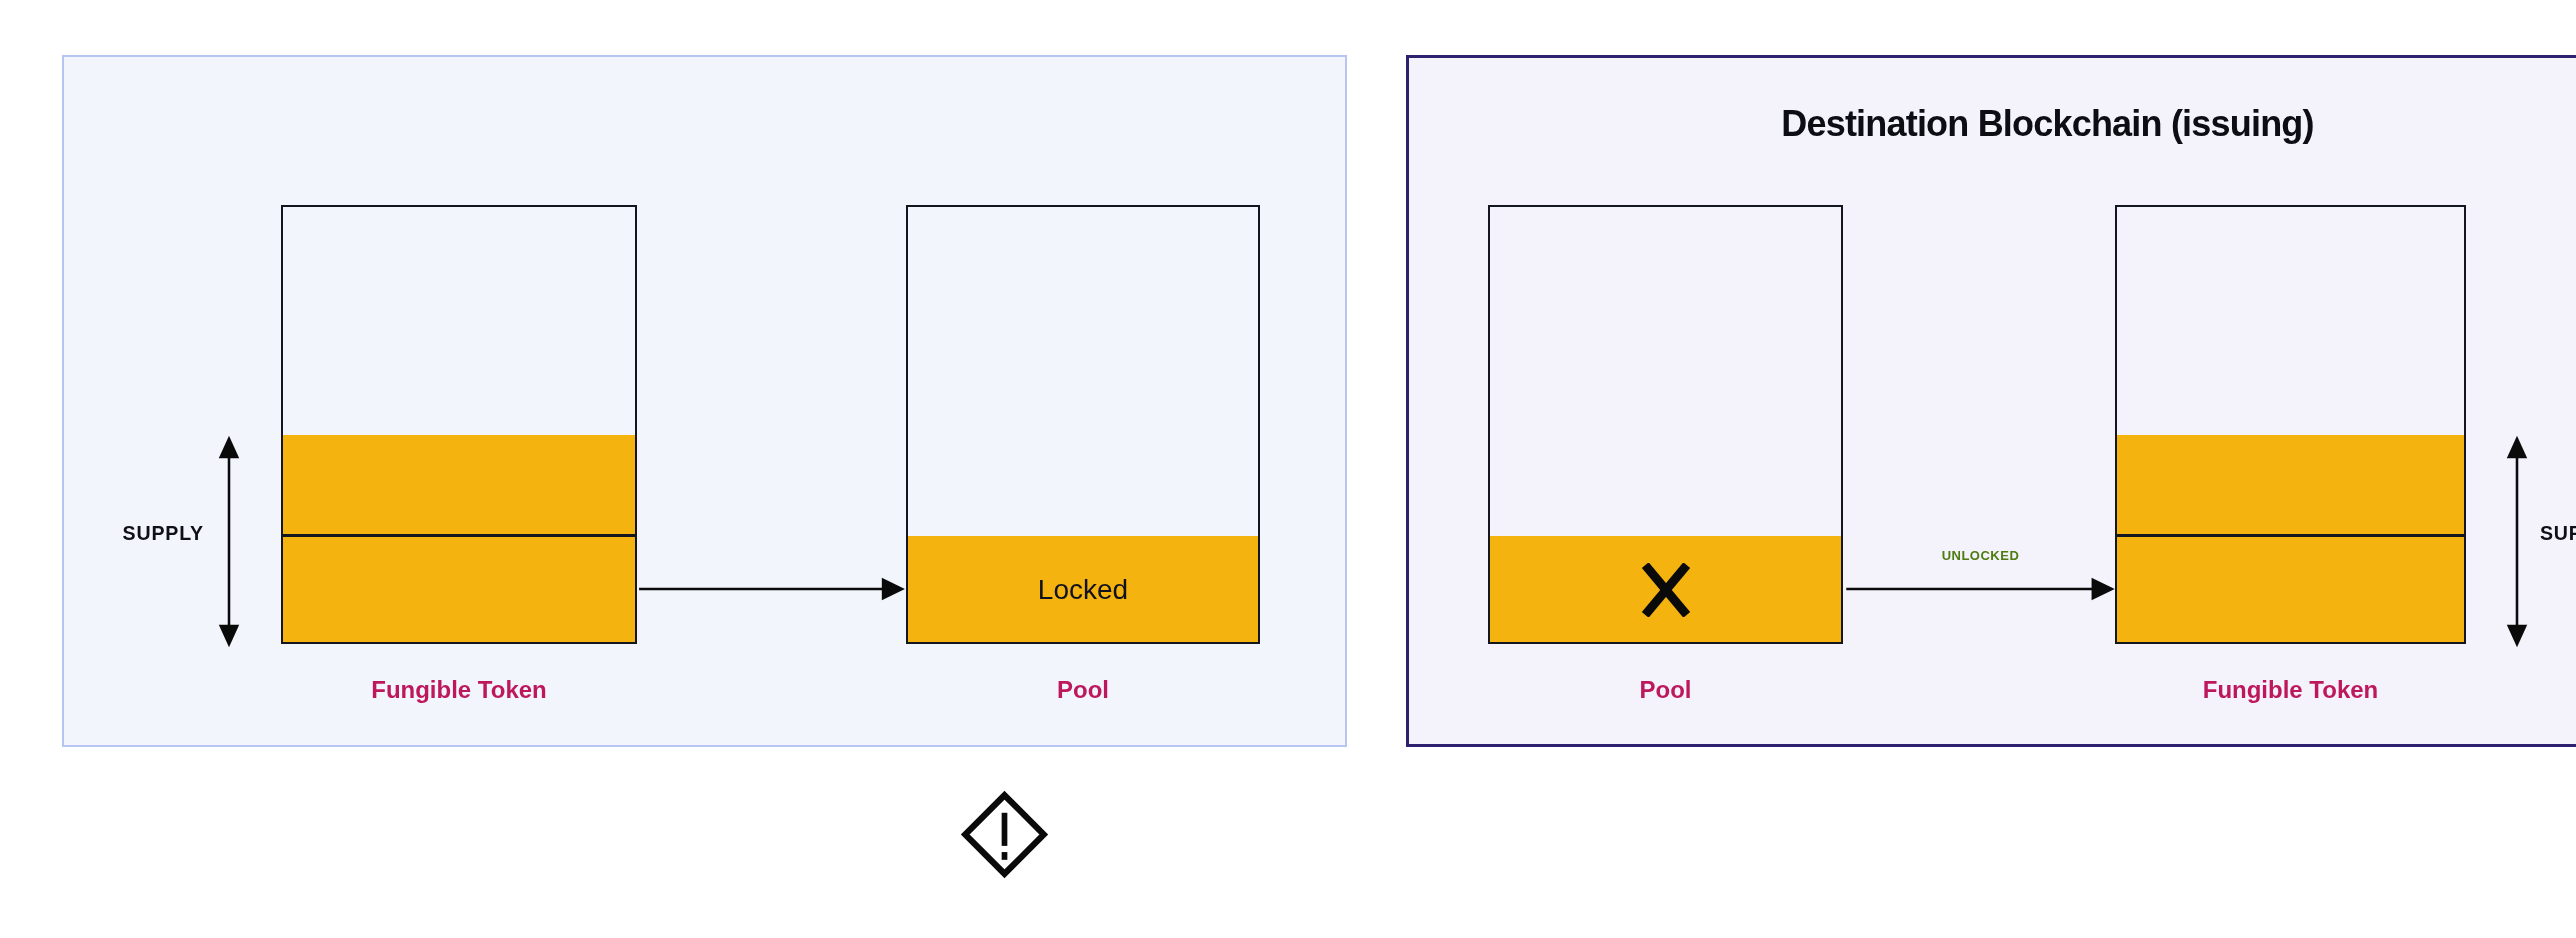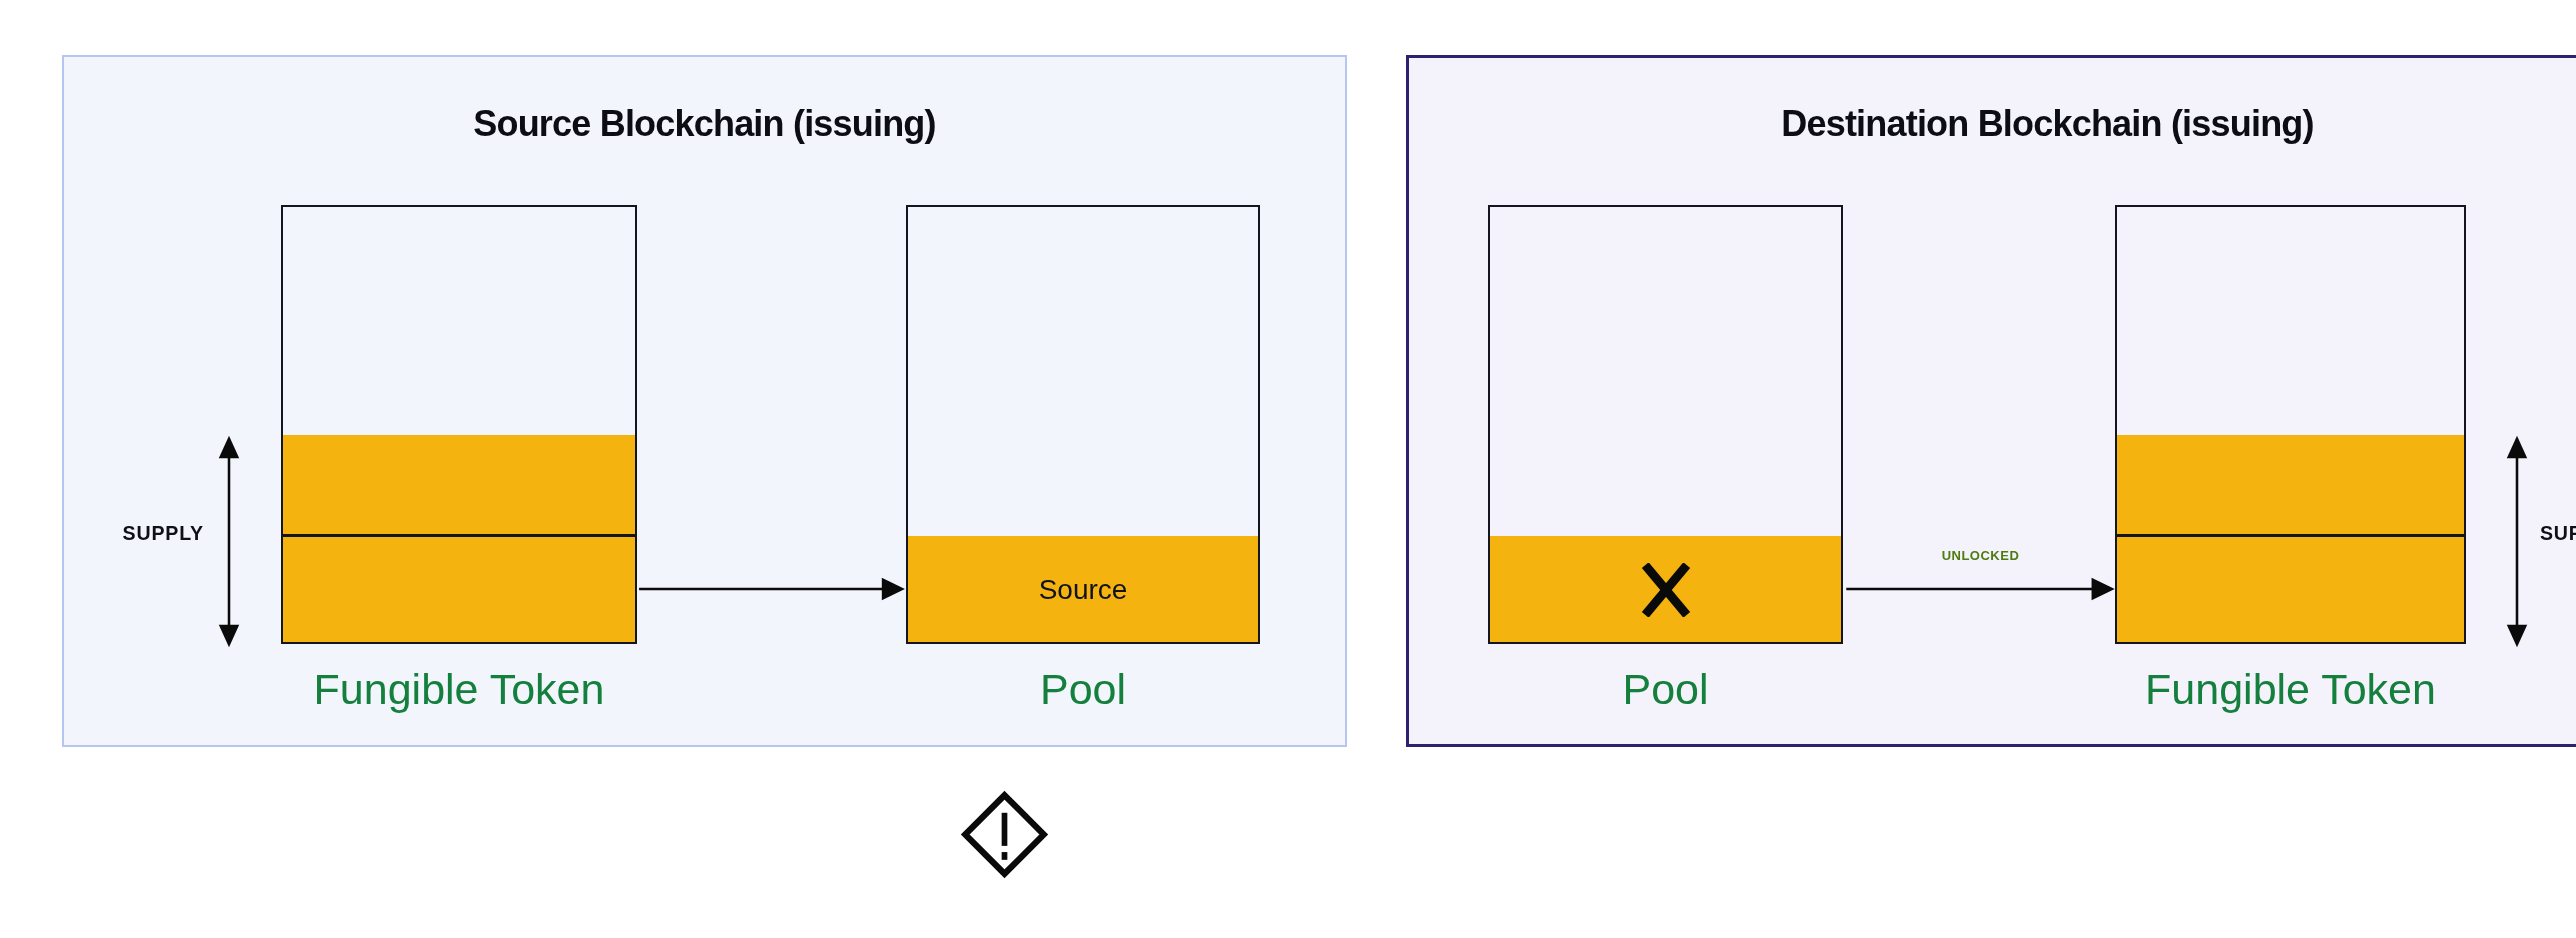--- a/index.html
+++ b/index.html
@@ -21,21 +21,21 @@
   
   .bar-outline{box-sizing:border-box;border:2.1px solid #14161F;background:transparent;}
   .fill-orange{background:#F5B310;}
   .divider{background:#14161F;}
   .locked-label{
     display:flex;align-items:center;justify-content:center;
     font-size:28px;font-weight:500;color:#10131E;
   }
   .bar-label{
     display:flex;align-items:center;justify-content:center;
-    font-size:43px;font-weight:400;color:#15803d;white-space:nowrap;
+    font-size:24px;font-weight:700;color:#be185d;white-space:nowrap;
   }
   .small-caps-label{
     display:flex;align-items:center;
     font-size:19.6px;font-weight:700;letter-spacing:0.8px;color:#0E1015;white-space:nowrap;
   }
   .unlocked-label{
     display:flex;align-items:center;justify-content:center;
     font-size:13px;font-weight:700;letter-spacing:0.5px;color:#4d7c0f;white-space:nowrap;
   }
   .caption-text{
@@ -43,28 +43,27 @@
     font-size:37px;font-weight:700;letter-spacing:-0.5px;color:#0B0C10;white-space:nowrap;
   }
   svg{display:block;}
 </style>
 </head>
 <body>
 
 <div id="canvas">
 
   <div class="abs panel panel-source"></div>
-  <div class="abs panel-title pt-source">Source Blockchain (issuing)</div>
 
   <div class="abs fill-orange" style="left:281px;top:435px;width:356px;height:209px;"></div>
   <div class="abs divider" style="left:281px;top:534px;width:356px;height:2.6px;"></div>
   <div class="abs bar-outline" style="left:281px;top:205px;width:356px;height:439px;"></div>
 
   <div class="abs fill-orange locked-label" style="left:906px;top:536px;width:354px;height:108px;">
-    <span>Source</span>
+    <span>Locked</span>
   </div>
   <div class="abs bar-outline" style="left:906px;top:205px;width:354px;height:439px;"></div>
 
   <div class="abs" style="left:639px;top:571px;">
     <svg width="266" height="36" viewBox="0 0 517 70">
       <line x1="0" y1="35" x2="474" y2="35" stroke="#0A0A0A" stroke-width="5"></line>
       <polygon points="472,13 517,35 472,57" fill="#0A0A0A"></polygon>
     </svg>
   </div>
 

